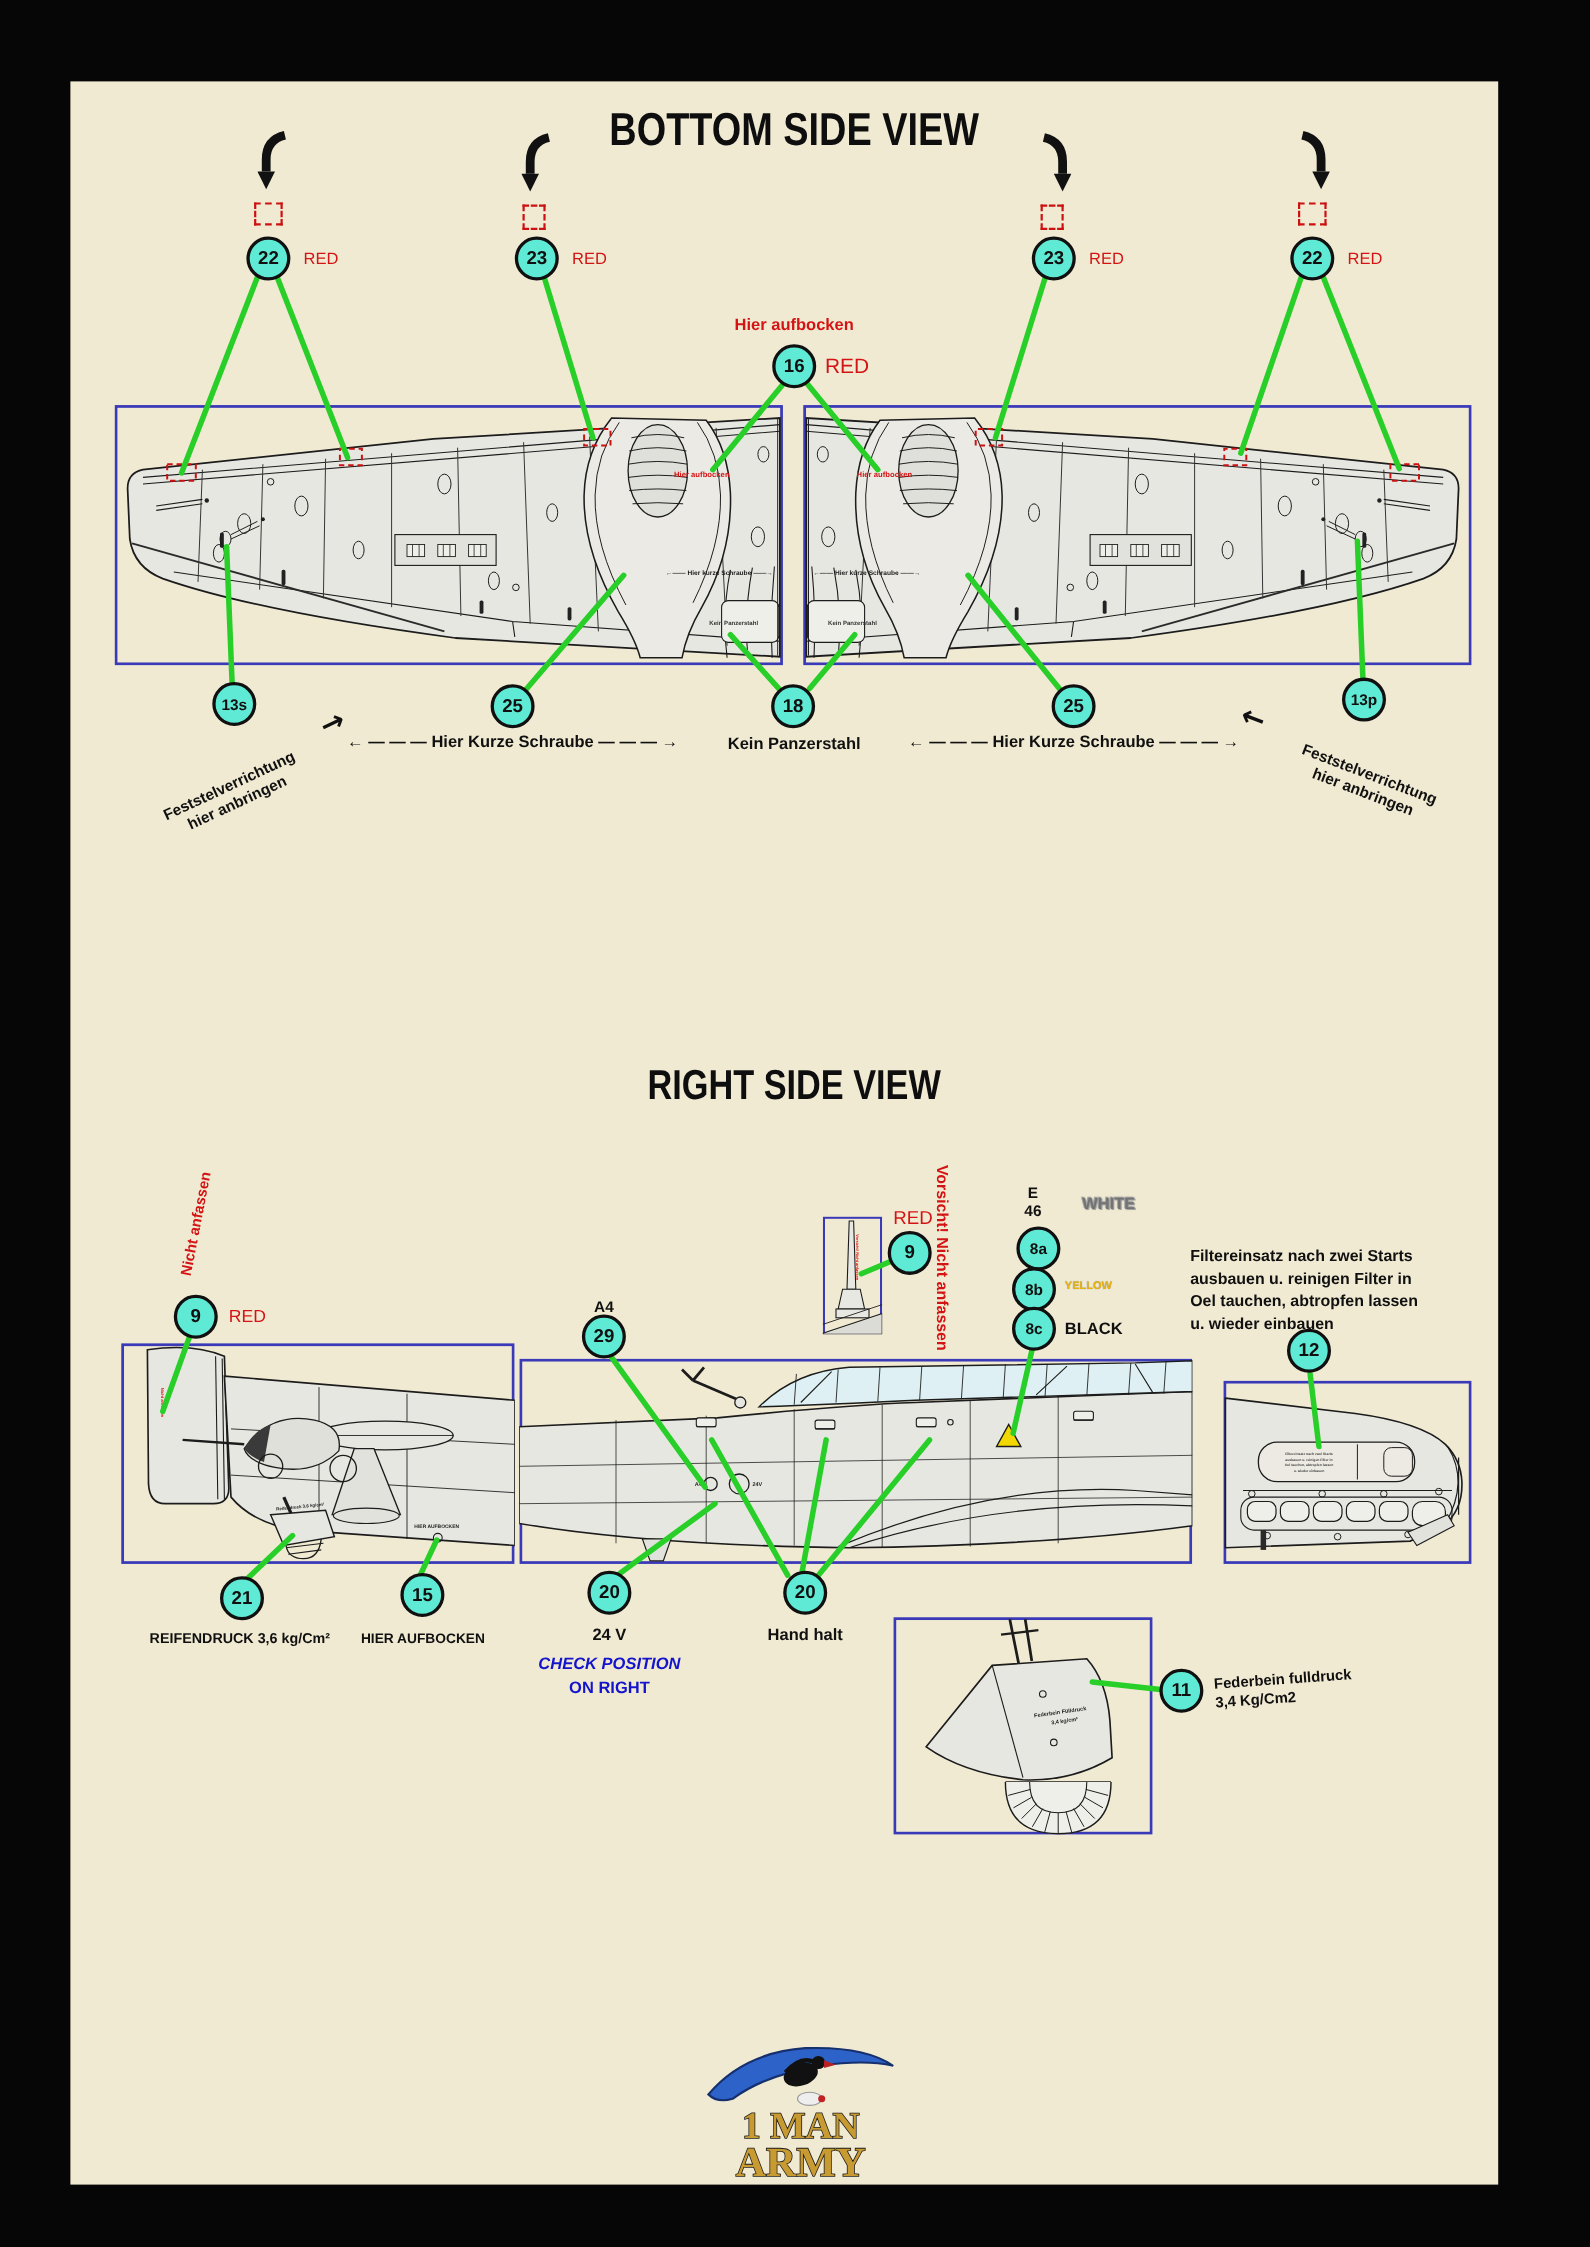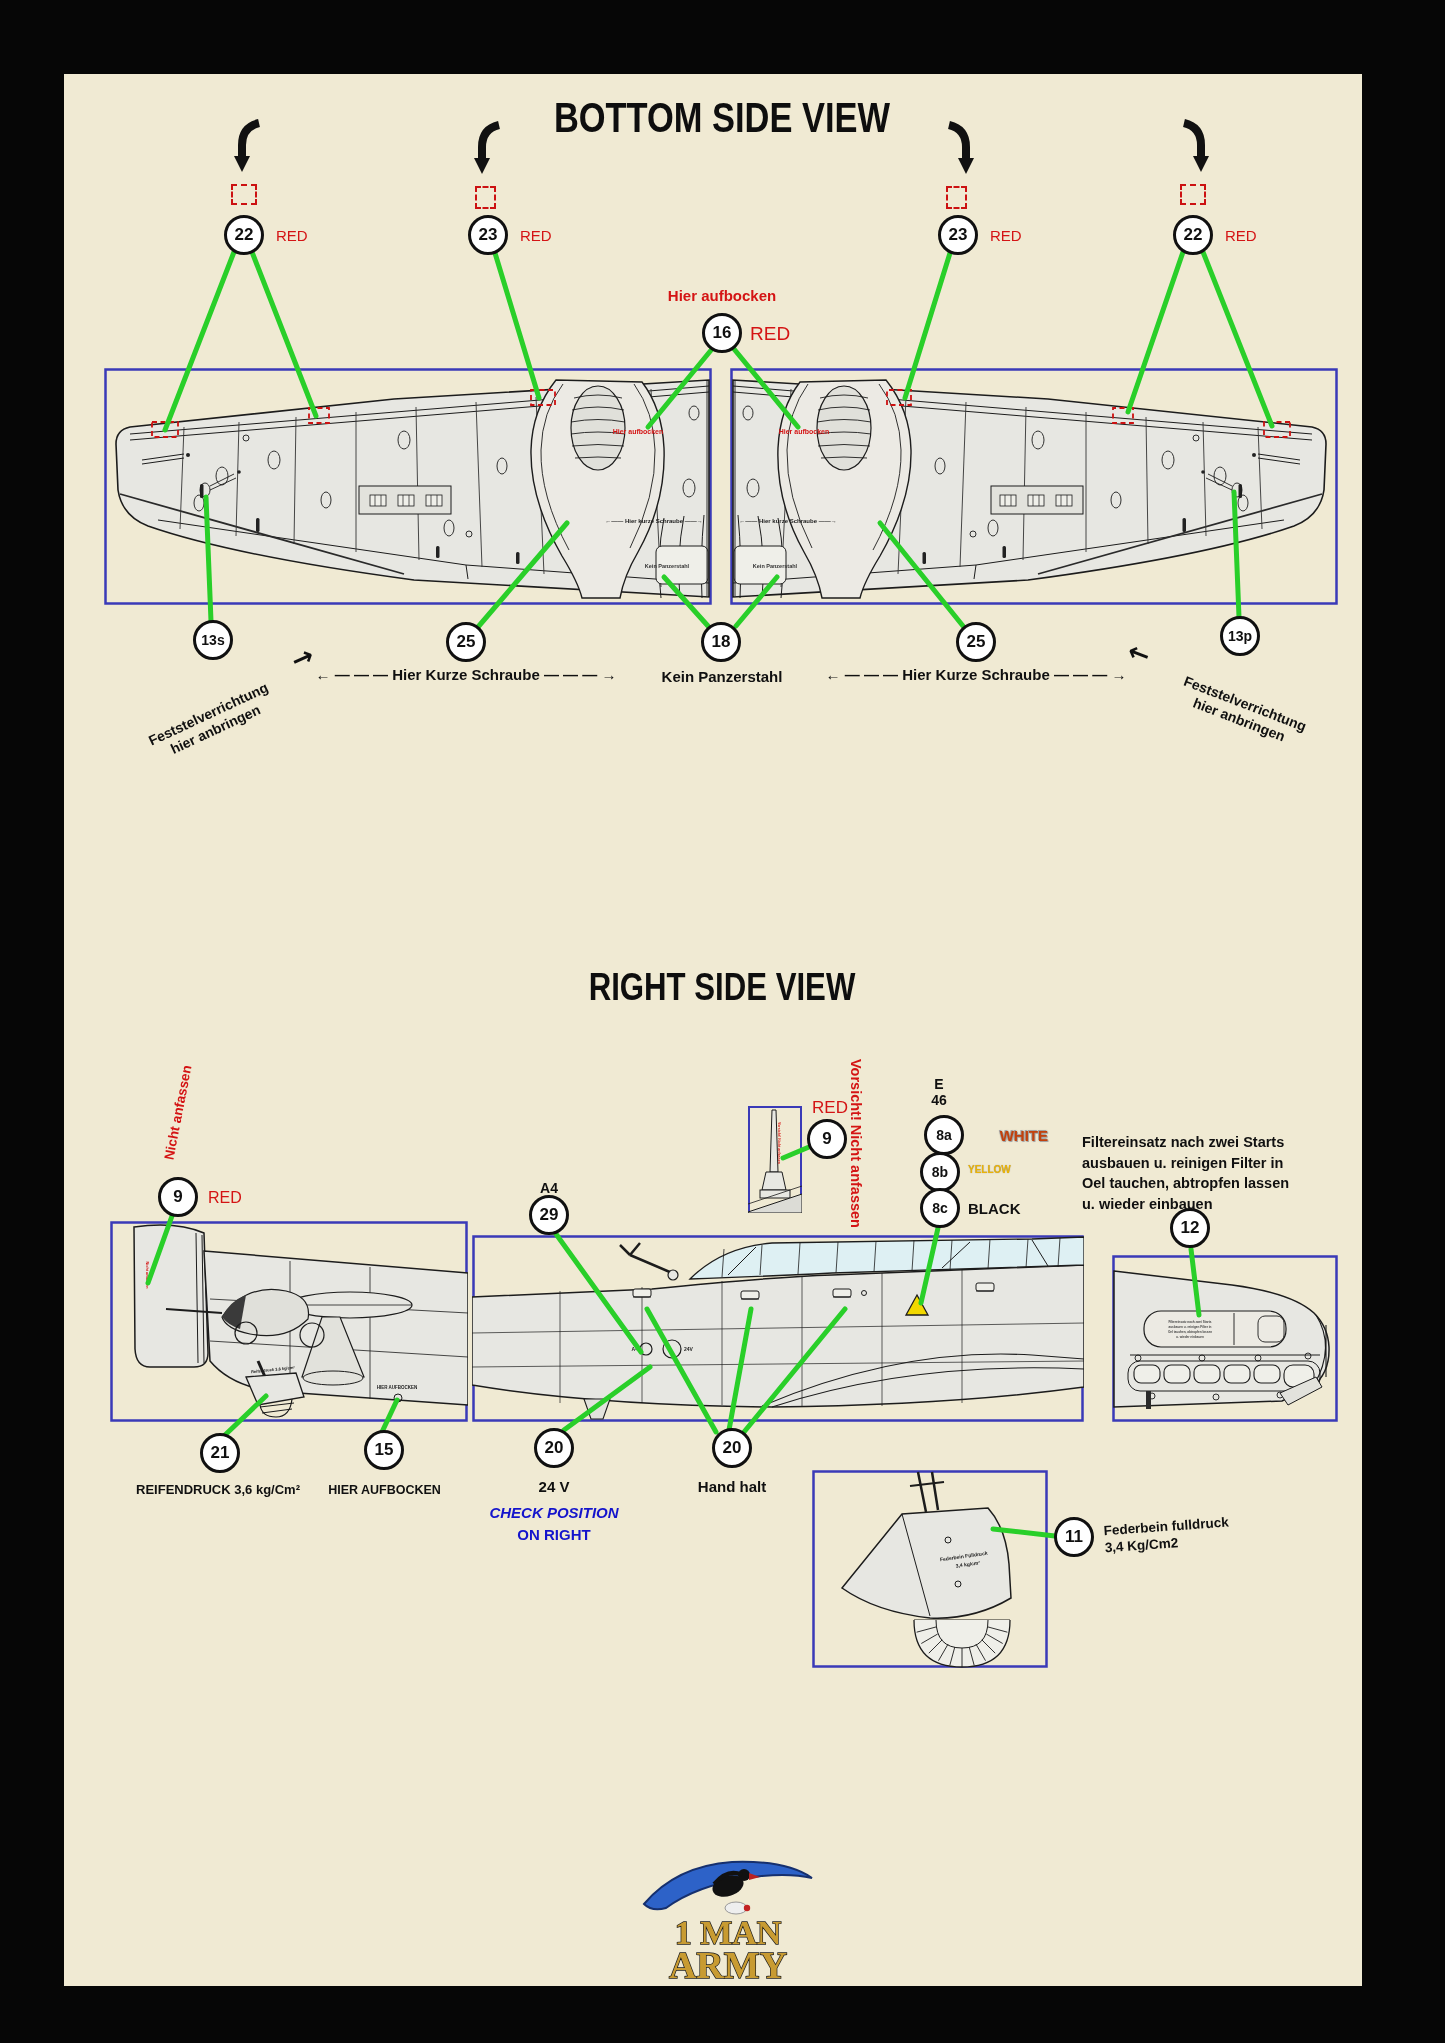--- a/index.html
+++ b/index.html
@@ -4,21 +4,21 @@
 <style>
   html,body{margin:0;padding:0;background:#060606;}
   *{box-sizing:border-box;}
   .page{position:relative;width:1445px;height:2043px;background:#060606;overflow:hidden;
         font-family:"Liberation Sans","DejaVu Sans",sans-serif;color:#111;}
   .panel{position:absolute;left:64px;top:74px;width:1298px;height:1912px;background:#f0ead3;}
   .abs{position:absolute;}
   .title{font-weight:bold;font-size:42px;letter-spacing:0px;text-align:center;
          transform:scaleX(.82);transform-origin:center;color:#0e0e0e;white-space:nowrap;}
   .co{position:absolute;width:40px;height:40px;border:3.5px solid #101010;border-radius:50%;
-      background:#ffffff;display:flex;align-items:center;justify-content:center;
+      background:#5eead4;display:flex;align-items:center;justify-content:center;
       font-weight:bold;font-size:17px;color:#101010;z-index:30;}
   .co.sm{font-size:14px;}
   .tag{position:absolute;color:#d41414;font-weight:normal;font-size:15px;z-index:30;white-space:nowrap;}
   .lbl{position:absolute;font-weight:bold;color:#101010;z-index:25;text-align:center;}
   .redlbl{color:#d41414;}
   .bluelbl{color:#1414cc;}
   .prelines{white-space:pre-line;line-height:17px;}
   .dashedbox{position:absolute;border:2px dashed #cc1111;z-index:15;background:transparent;}
   .rot{transform-origin:center;}
   .bigarrow{position:absolute;font-size:26px;font-weight:bold;color:#101010;
@@ -243,21 +243,21 @@
     <polygon points="18,66 34,66 38,84 14,84" fill="#e8e8e2" stroke="#1c1c1c" stroke-width="1"></polygon>
     <rect x="12" y="84" width="30" height="8" fill="#e8e8e2" stroke="#1c1c1c" stroke-width="1"></rect>
     <path d="M 0 106 L 54 88 L 54 107 L 0 107 Z" fill="#dcdcd6" stroke="#1c1c1c" stroke-width="1"></path>
     <path d="M 0 98 L 54 80" stroke="#1c1c1c" stroke-width="0.8"></path>
     <text x="30" y="16" font-size="3.6" fill="#d41414" font-weight="bold" transform="rotate(90 30 16)" font-family="Liberation Sans, DejaVu Sans, sans-serif">Vorsicht! Nicht anfassen</text>
   </svg>
   <div class="lbl redlbl vert" style="left:848px;top:1056px;height:175px;font-size:14.5px;">Vorsicht! Nicht anfassen</div>
 
   <div class="lbl" style="left:917px;top:1076px;width:44px;font-size:14px;line-height:16px;"><span>E</span><br><span>46</span></div>
   <div class="co sm" style="left:924px;top:1115px;">8a</div>
-  <div class="lbl" style="left:968px;top:1127px;width:80px;text-align:right;font-size:15px;color:#c2410c;text-shadow:0 0 1px #999,0 0 2px #999,1px 1px 0 #aaa,-1px -1px 0 #aaa;">WHITE</div>
+  <div class="lbl" style="left:968px;top:1086px;width:80px;text-align:center;font-size:15px;color:#737373;text-shadow:0 0 1px #999,0 0 2px #999,1px 1px 0 #aaa,-1px -1px 0 #aaa;">WHITE</div>
   <div class="co sm" style="left:920px;top:1152px;">8b</div>
   <div class="lbl" style="left:968px;top:1164px;width:80px;text-align:left;font-size:10px;color:#eab308;text-shadow:0 0 1px #888;">YELLOW</div>
   <div class="co sm" style="left:920px;top:1188px;">8c</div>
   <div class="lbl" style="left:968px;top:1200px;width:80px;text-align:left;font-size:15px;">BLACK</div>
 
   <div class="lbl" style="left:1082px;top:1132px;width:250px;text-align:left;font-size:14.5px;line-height:20.5px;">
     <div>Filtereinsatz nach zwei Starts</div>
     <div>ausbauen u. reinigen Filter in</div>
     <div>Oel tauchen, abtropfen lassen</div>
     <div>u. wieder einbauen</div>

